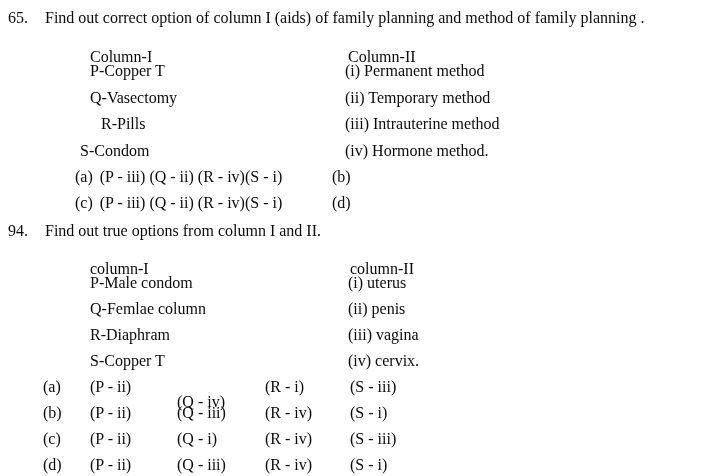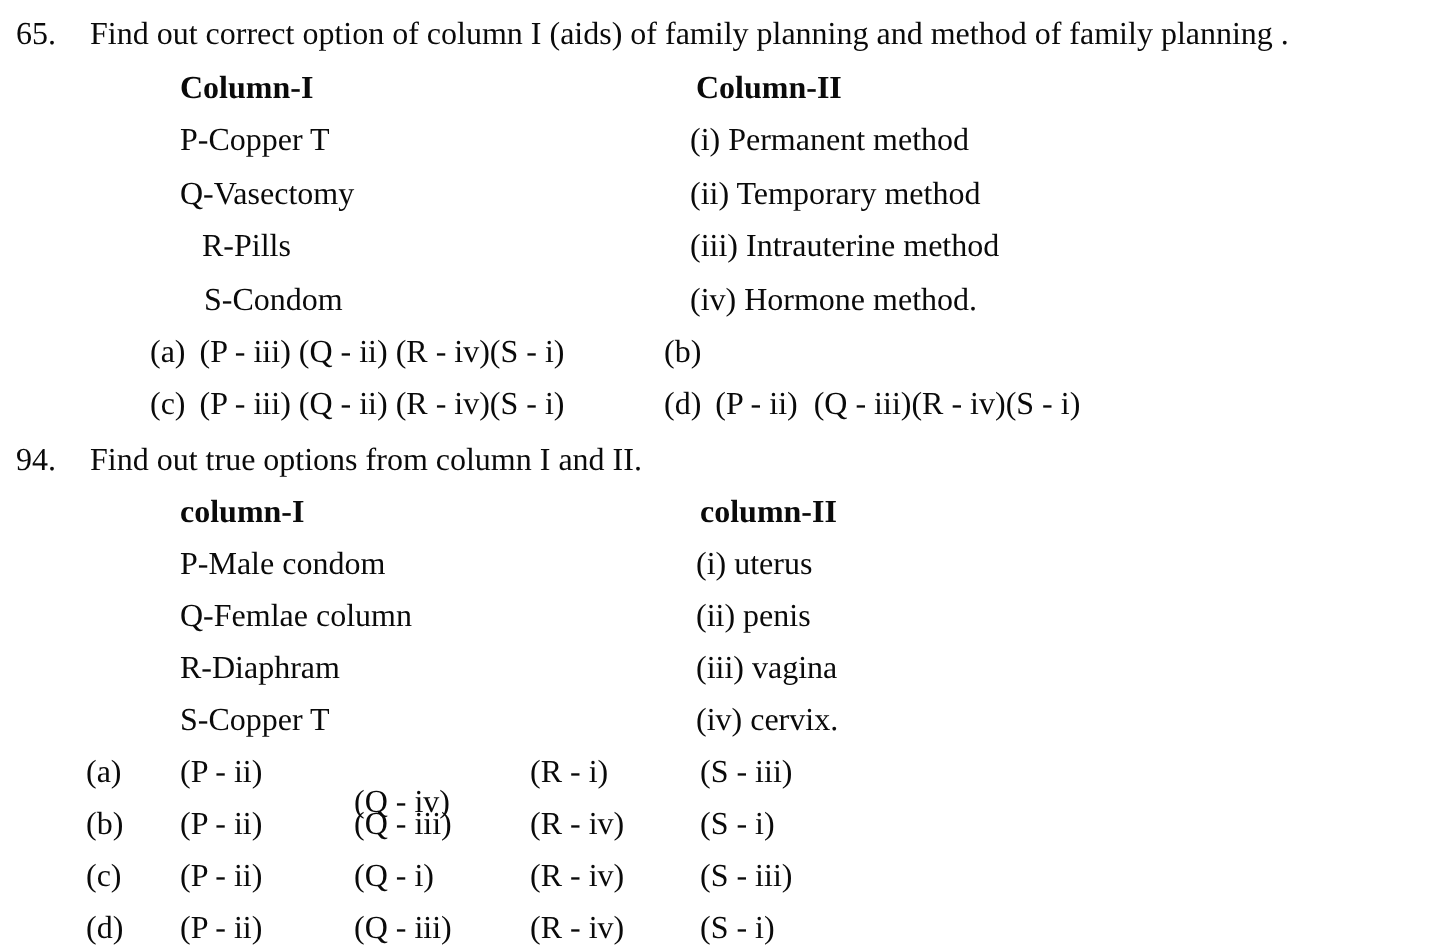--- a/index.html
+++ b/index.html
@@ -12,21 +12,21 @@
     font-family: "Liberation Serif", serif;
     font-size: 16px;
     color: #0a0a0a;
     overflow: hidden;
   }
   .abs {
     position: absolute;
     white-space: pre;
     line-height: 20px;
   }
-  .bold { font-weight: bold; }
+  .bold { font-weight: normal; margin-top: 12px; }
   .optrow { display: flex; }
   .optrow .lbl { margin-right: 7px; }
 </style>
 </head>
 <body>
 
 <div class="page">
 
   <section>
     <span class="abs" style="left:8px; top:8px">65.</span>
@@ -37,37 +37,36 @@
 
     <span class="abs" style="left:90px; top:61px">P-Copper T</span>
     <span class="abs" style="left:345px; top:61px">(i) Permanent method</span>
 
     <span class="abs" style="left:90px; top:88px">Q-Vasectomy</span>
     <span class="abs" style="left:345px; top:88px">(ii) Temporary method</span>
 
     <span class="abs" style="left:101px; top:114px">R-Pills</span>
     <span class="abs" style="left:345px; top:114px">(iii) Intrauterine method</span>
 
-    <span class="abs" style="left:102px; top:141px">S-Condom</span>
+    <span class="abs" style="left:80px; top:141px">S-Condom</span>
     <span class="abs" style="left:345px; top:141px">(iv) Hormone method.</span>
 
     <div class="abs optrow" style="left:75px; top:167px">
       <span class="lbl">(a)</span>
       <span>(P - iii) (Q - ii) (R - iv)(S - i)</span>
     </div>
     <div class="abs optrow" style="left:332px; top:167px">
       <span class="lbl">(b)</span>
     </div>
     <div class="abs optrow" style="left:75px; top:193px">
       <span class="lbl">(c)</span>
       <span>(P - iii) (Q - ii) (R - iv)(S - i)</span>
     </div>
     <div class="abs optrow" style="left:332px; top:193px">
       <span class="lbl">(d)</span>
-      <span>(P - ii)  (Q - iii)(R - iv)(S - i)</span>
     </div>
   </section>
 
   <section>
     <span class="abs" style="left:8px; top:221px">94.</span>
     <span class="abs" style="left:45px; top:221px">Find out true options from column I and II.</span>
 
     <span class="abs bold" style="left:90px; top:247px">column-I</span>
     <span class="abs bold" style="left:350px; top:247px">column-II</span>
 

